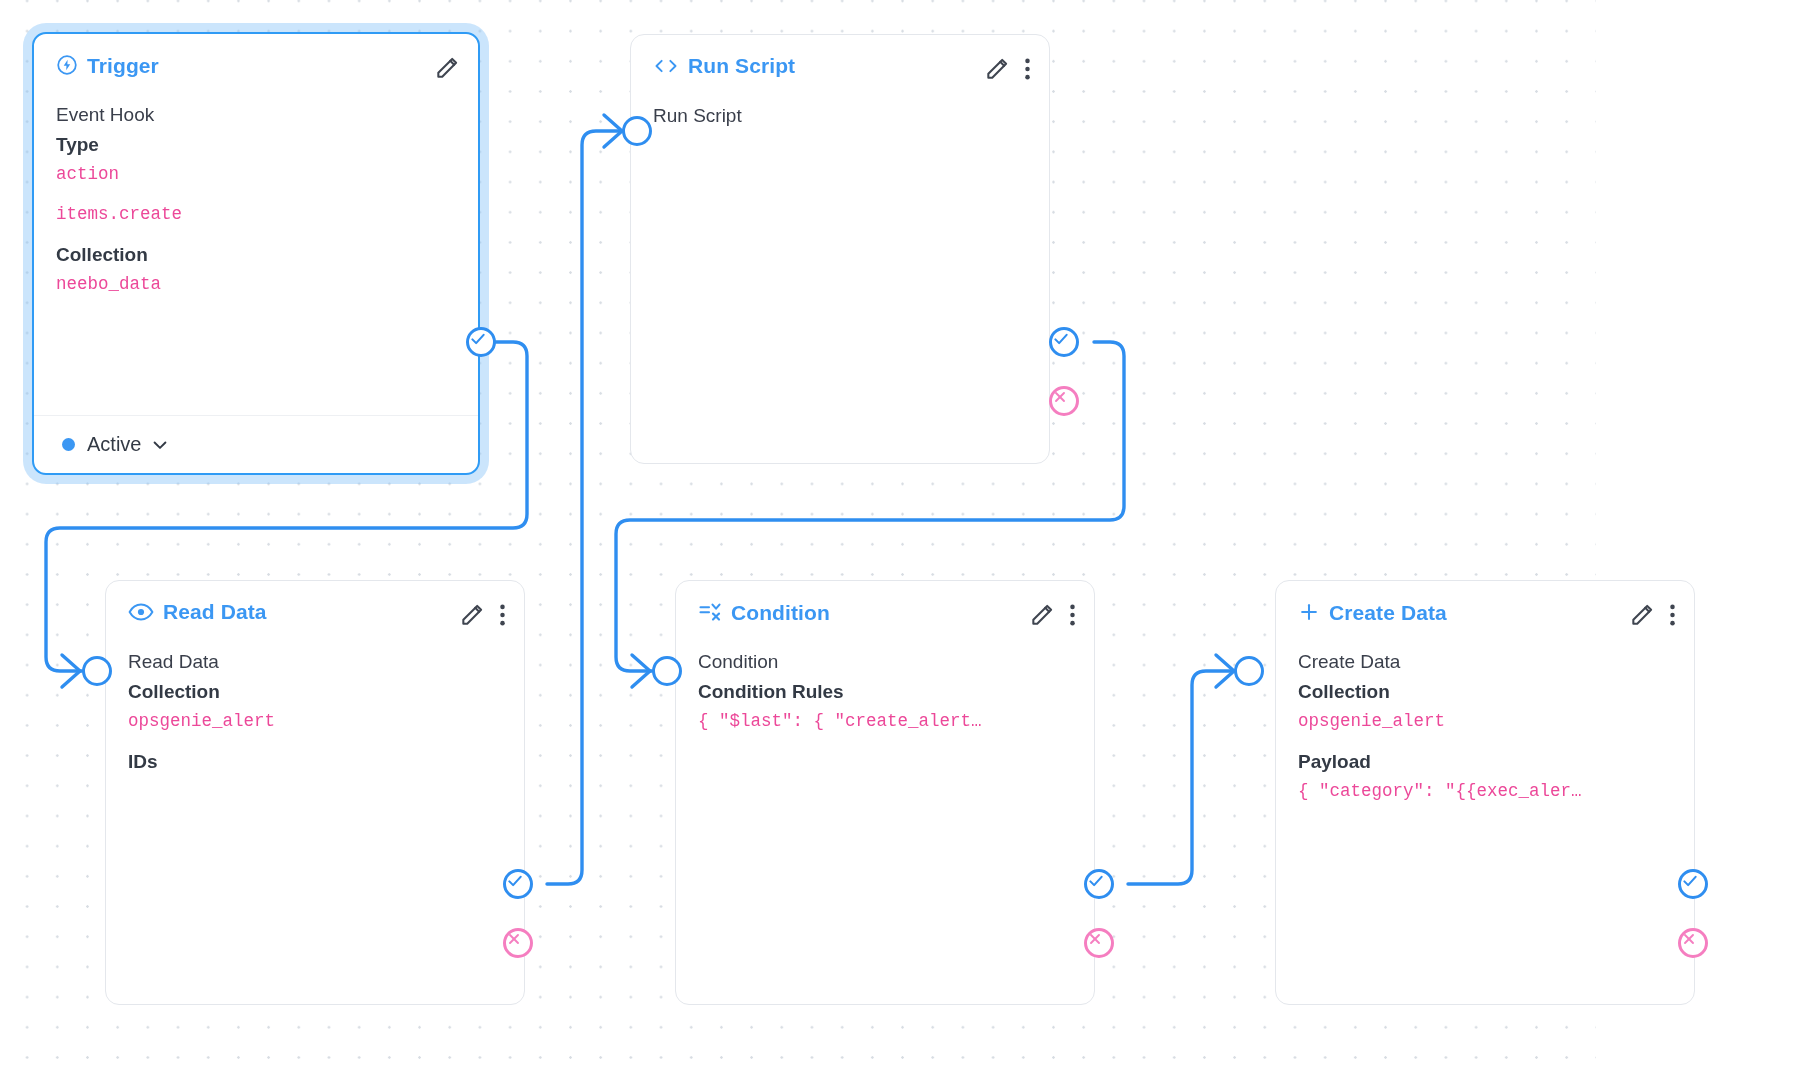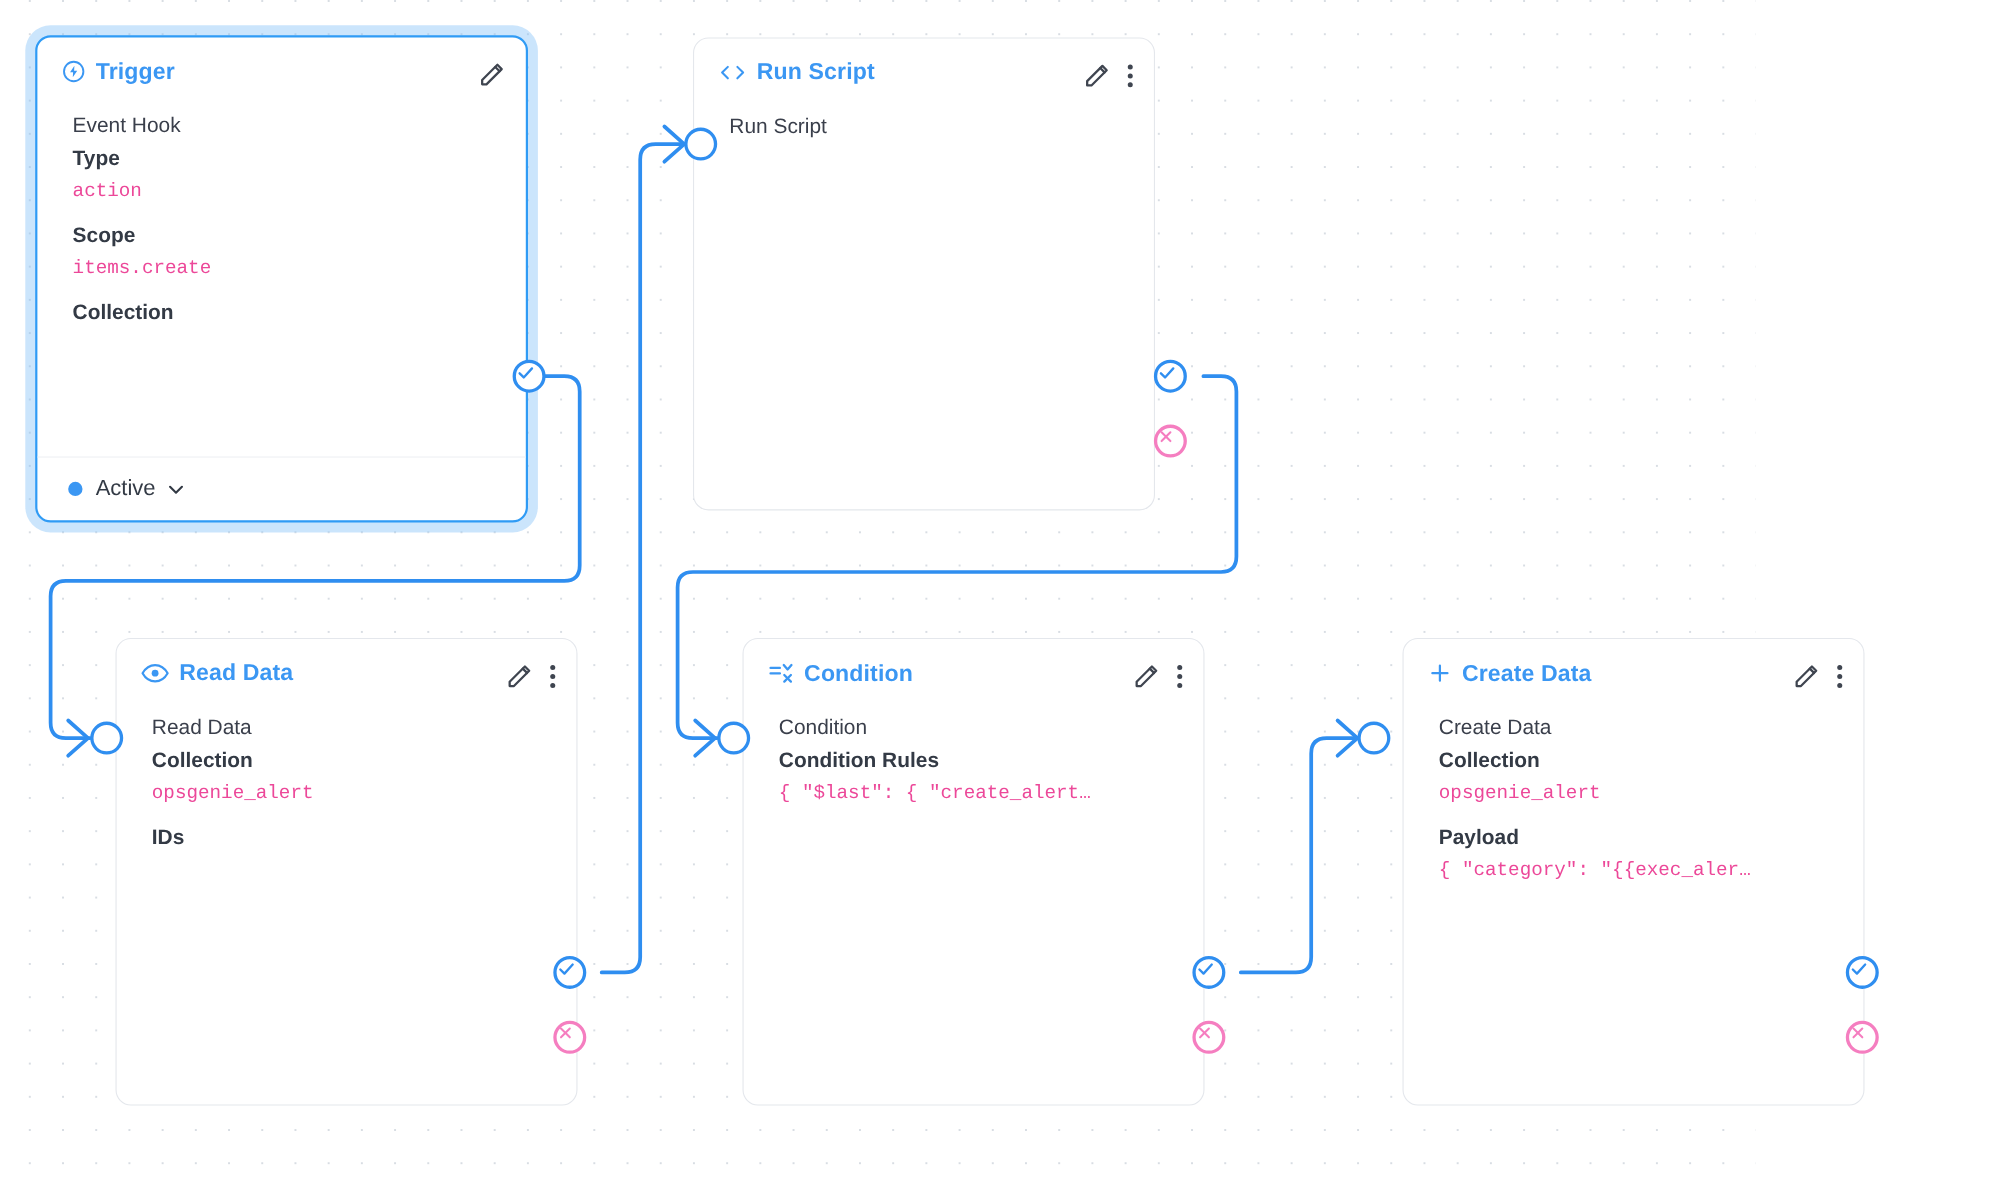--- a/index.html
+++ b/index.html
@@ -47,21 +47,21 @@
   }
   .node-title .ttxt{line-height:1;}
   .head-actions{
     margin-left:auto;
     display:flex;align-items:center;gap:14px;
     padding-top:1px;
   }
   .ibtn{display:flex;align-items:center;justify-content:center;cursor:pointer;}
 
   .node-body{
-    padding:12px 18px 0 32px;
+    padding:12px 18px 0 22px;
   }
   .row-name{
     font-size:19px;color:#3a3f4b;line-height:30px;white-space:nowrap;
   }
   .field-label{
     font-size:19px;font-weight:bold;color:#333a45;line-height:30px;white-space:nowrap;
   }
   .field-value{
     font-family:Liberation Mono, monospace;
     font-size:17.5px;color:#ec4899;line-height:29px;
@@ -129,24 +129,24 @@
               <path d="M15 5.4 18.6 9"></path>
           </svg>
         </span>
       </div>
     </div>
     <div class="node-body">
       <div class="row-name">Event Hook</div>
       <div class="field-label">Type</div>
       <div class="field-value">action</div>
       <div class="gap"></div>
-      <div class="field-label">Scope</div>
       <div class="field-value">items.create</div>
       <div class="gap"></div>
       <div class="field-label">Collection</div>
+      <div class="field-value">neebo_data</div>
     </div>
     <div class="node-foot">
       <span class="status-dot"></span>
       <span class="status-text">Active</span>
       <span class="ibtn">
         <svg width="20" height="20" viewBox="0 0 24 24" fill="none" stroke="#333a45" stroke-width="2.3" stroke-linecap="round" stroke-linejoin="round">
             <path d="M5.5 9 12 15.5 18.5 9"></path>
           </svg>
       </span>
     </div>

